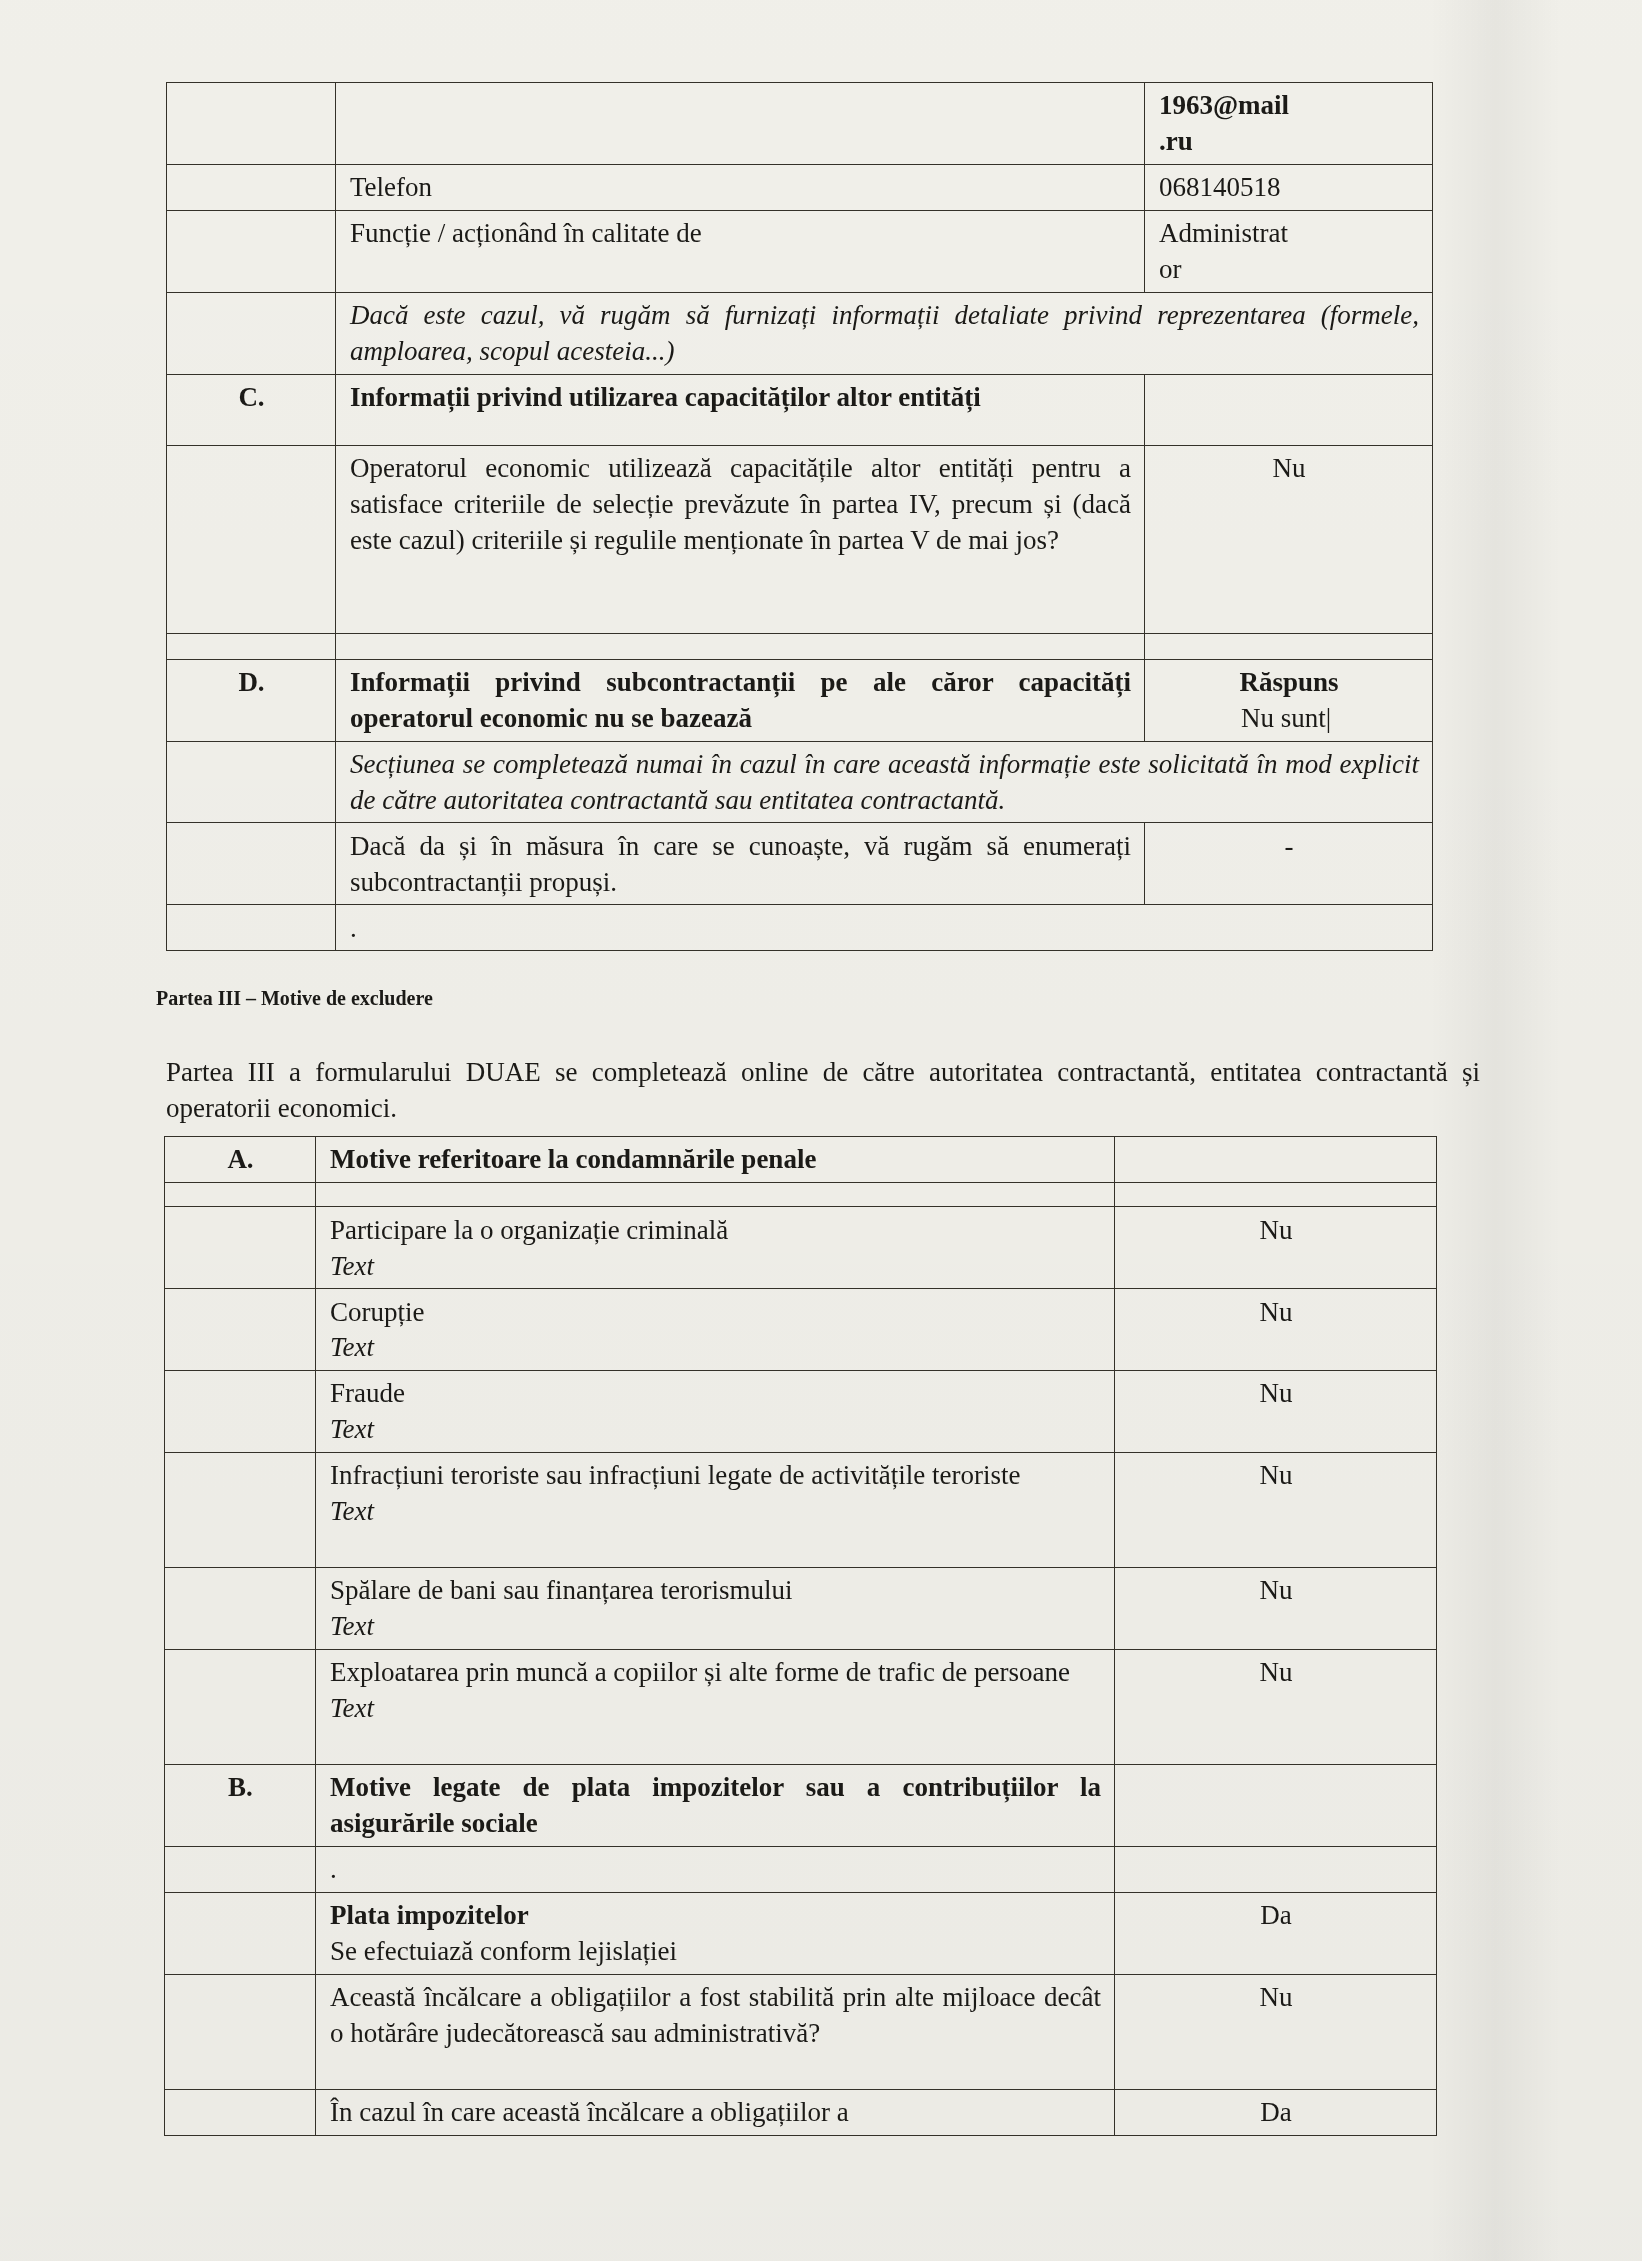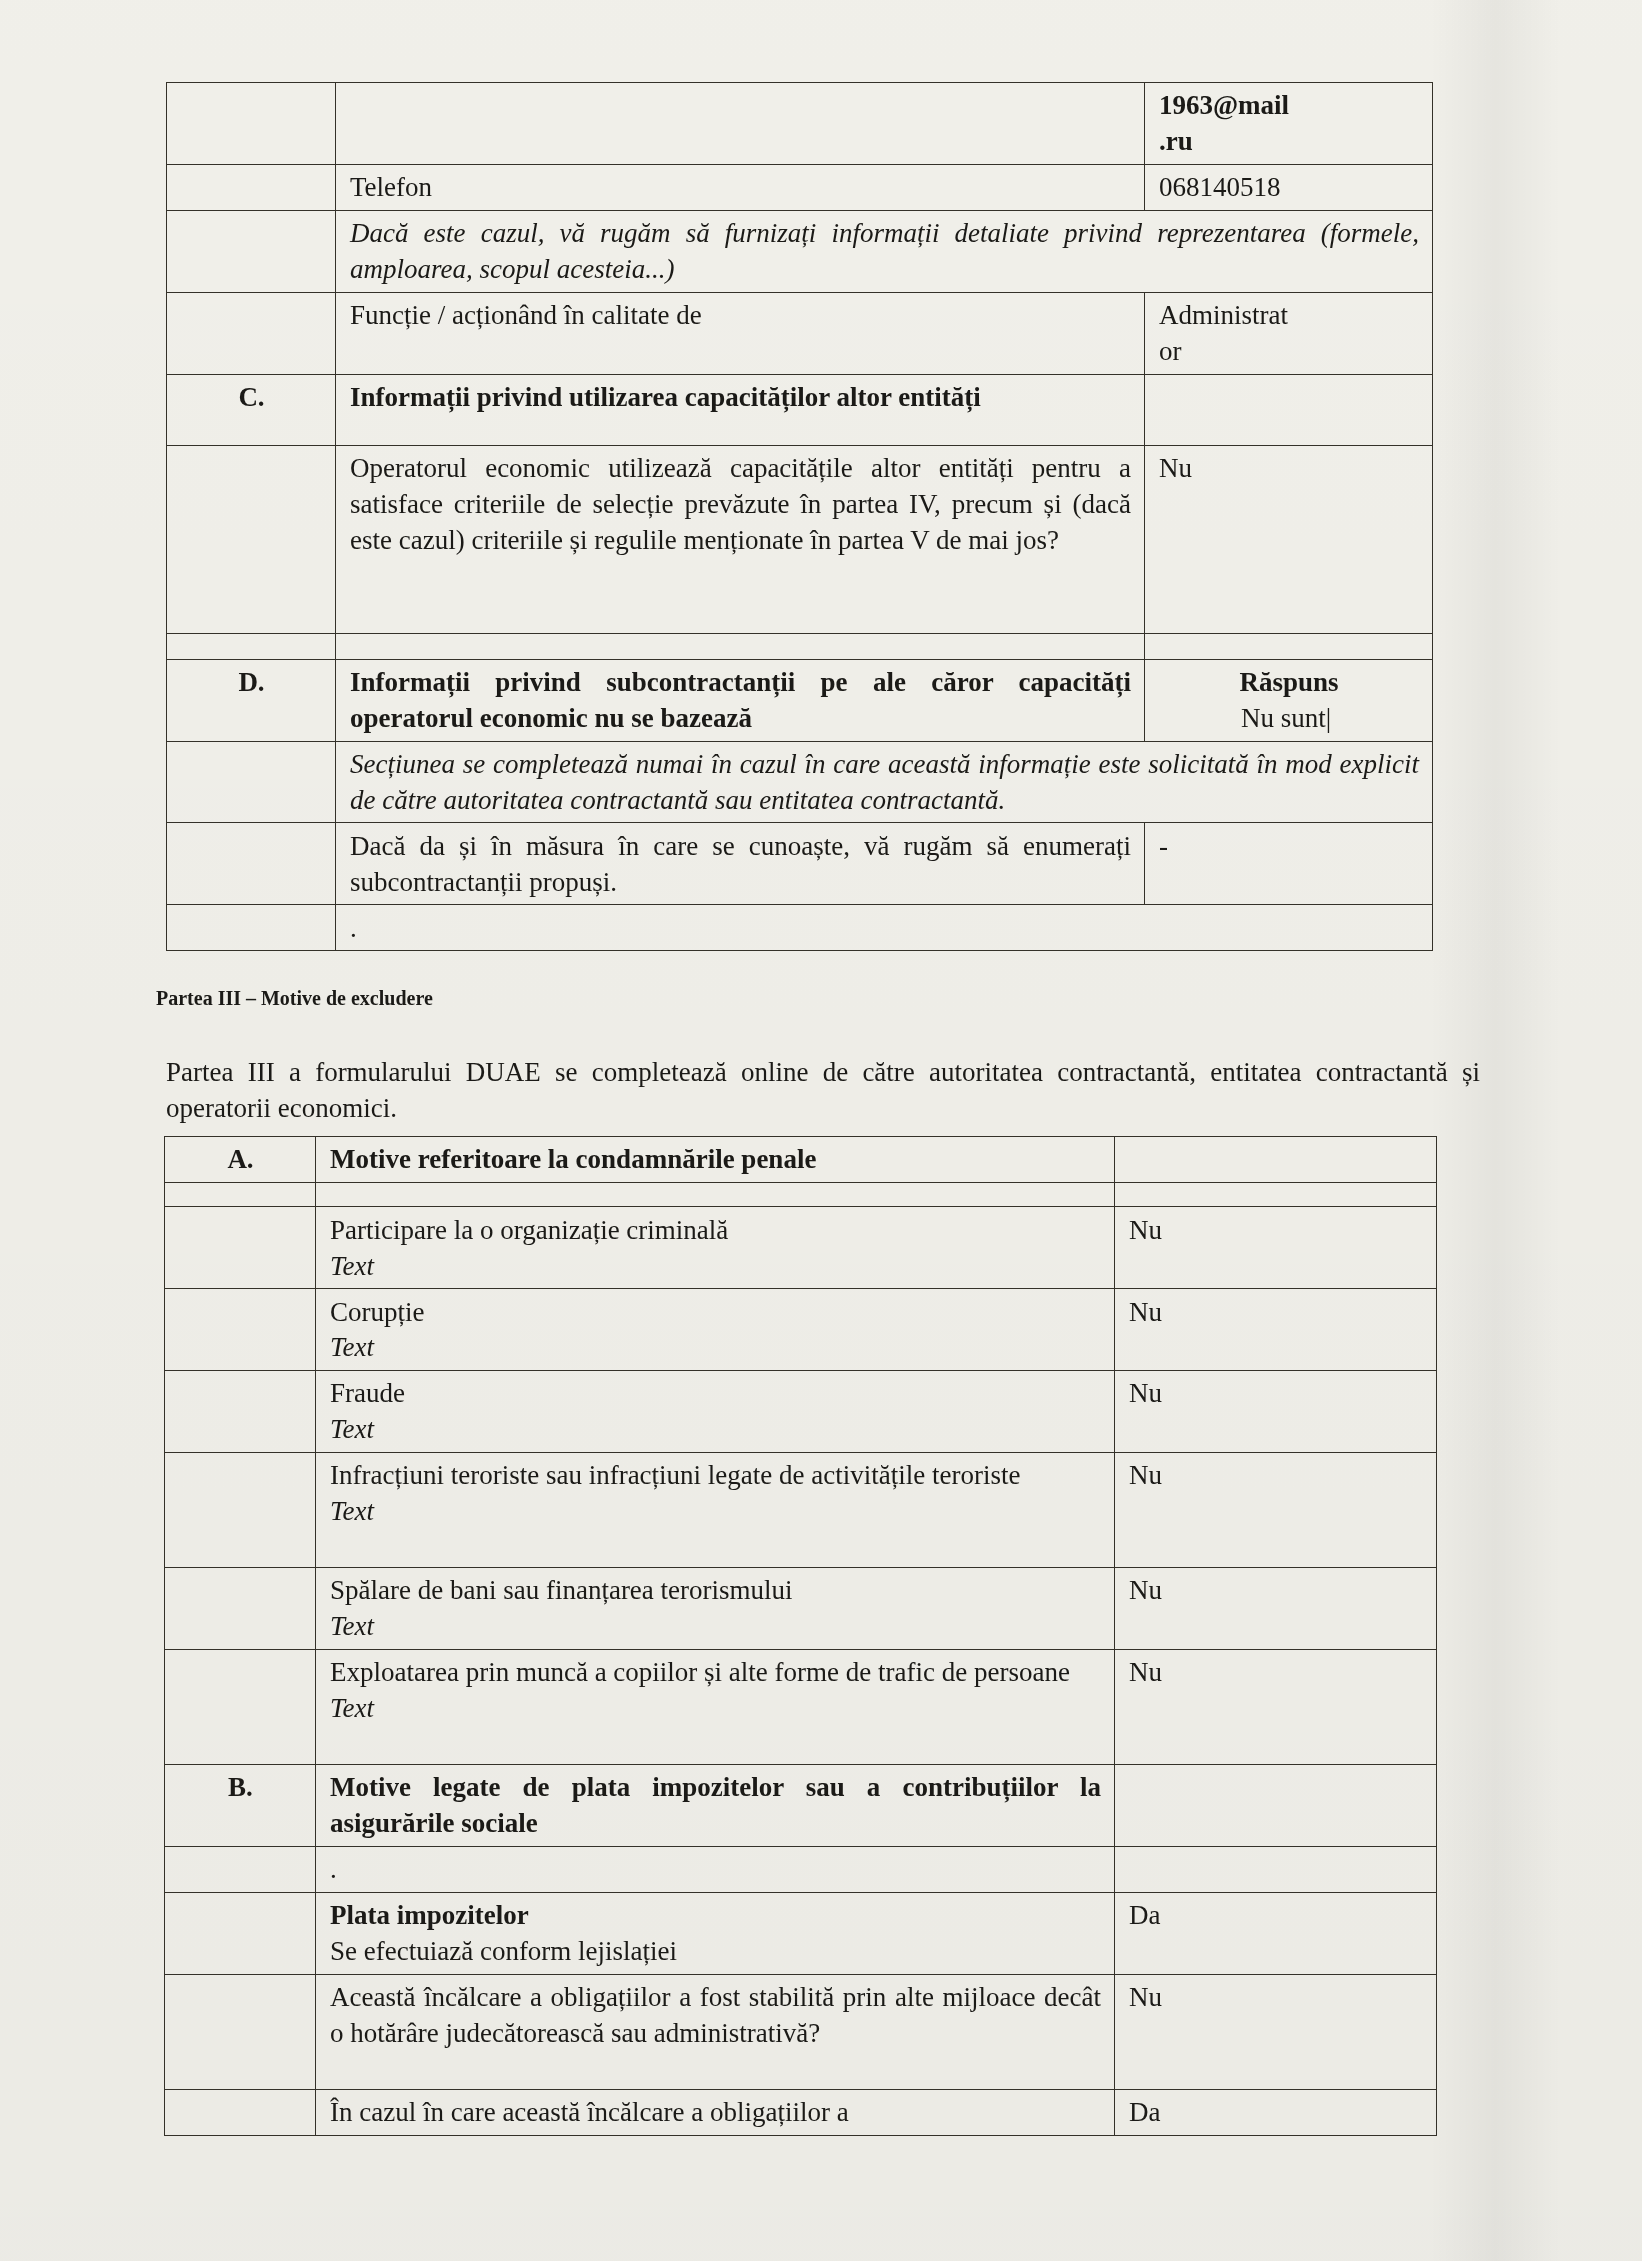--- a/index.html
+++ b/index.html
@@ -39,21 +39,21 @@
   #t1 .c-answer  { width: 288px; }
   #t2 { left: 164px; top: 1136px; width: 1272px; }
   #t2 .c-letter  { width: 151px; }
   #t2 .c-content { width: 799px; }
   #t2 .c-answer  { width: 322px; }
 
   td.letter { text-align: center; font-weight: bold; font-size: 28px; padding-top: 7.7px; }
   td.content { text-align: justify; }
   .bold { font-weight: bold; }
   td.note { font-style: italic; font-size: 26px; text-align: justify; padding-right: 17px; }
-  td.ans { vertical-align: middle; }
+  td.ans { text-align: center; vertical-align: middle; }
   td.ansL { vertical-align: top; padding-left: 77px; }
   .prewrap { white-space: pre-line; }
   td.dotcell { font-size: 22px; padding-top: 1.3px; padding-bottom: 1.3px; line-height: 1; }
   td.ansD { vertical-align: top; padding-left: 0; padding-right: 0; margin-left: 32px; }
   .raspuns-label { font-weight: bold; text-align: center; }
   .raspuns-value { padding-left: 82px; }
   .q-title { text-align: justify; }
   .q-text { font-style: italic; }
 
   .h-part3 {
@@ -87,29 +87,29 @@
       <td class="letter"></td>
       <td class="content"></td>
       <td class="ansL bold prewrap">1963@mail
 .ru</td>
     </tr>
     <tr style="height:41px">
       <td class="letter"></td>
       <td class="content">Telefon</td>
       <td class="ansL">068140518</td>
     </tr>
-    <tr style="height:62px">
-      <td class="letter"></td>
-      <td class="note" colspan="2">Dacă este cazul, vă rugăm să furnizați informații detaliate privind reprezentarea (formele, amploarea, scopul acesteia...)</td>
-    </tr>
     <tr style="height:72px">
       <td class="letter"></td>
       <td class="content">Funcție / acționând în calitate de</td>
       <td class="ansL prewrap">Administrat
 or</td>
+    </tr>
+    <tr style="height:62px">
+      <td class="letter"></td>
+      <td class="note" colspan="2">Dacă este cazul, vă rugăm să furnizați informații detaliate privind reprezentarea (formele, amploarea, scopul acesteia...)</td>
     </tr>
     <tr style="height:71px">
       <td class="letter">C.</td>
       <td class="content bold">Informații privind utilizarea capacităților altor entități</td>
       <td></td>
     </tr>
     <tr style="height:188px">
       <td class="letter"></td>
       <td class="content">Operatorul economic utilizează capacitățile altor entități pentru a satisface criteriile de selecție prevăzute în partea IV, precum și (dacă este cazul) criteriile și regulile menționate în partea V de mai jos?</td>
       <td class="ans">Nu</td>

